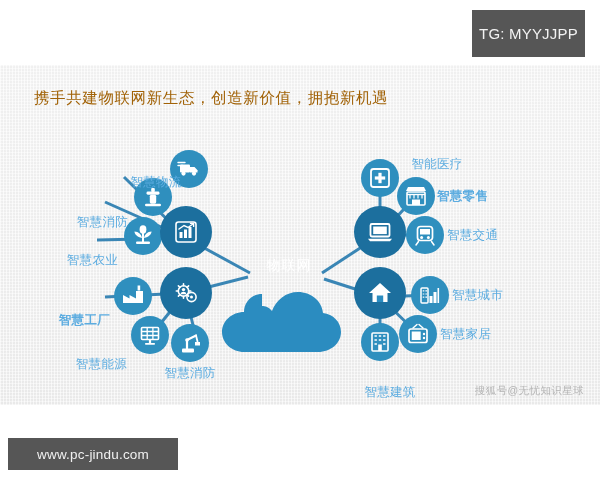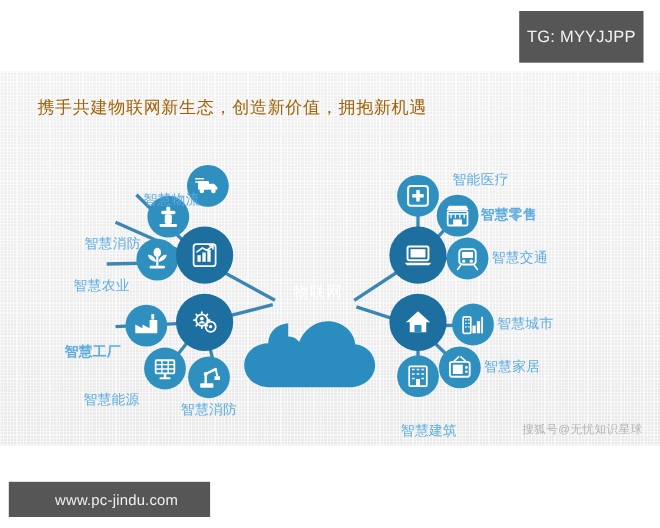--- a/index.html
+++ b/index.html
@@ -68,21 +68,20 @@
     font-size:10.5px;color:#b4b4b4;white-space:nowrap;
     letter-spacing:.4px;
   }
   .wm-url{
     position:absolute;left:8px;top:438px;
     width:170px;height:32px;
     background:#565656;color:#f0f0f0;
     font-size:13.5px;
     display:flex;align-items:center;justify-content:center;
     letter-spacing:.2px;
-    padding-left:13px;
   }
 </style>
 </head>
 <body>
 
 <div id="stage">
 
   <div class="tg-badge">TG: MYYJJPP</div>
 
   <div class="panel"></div>

